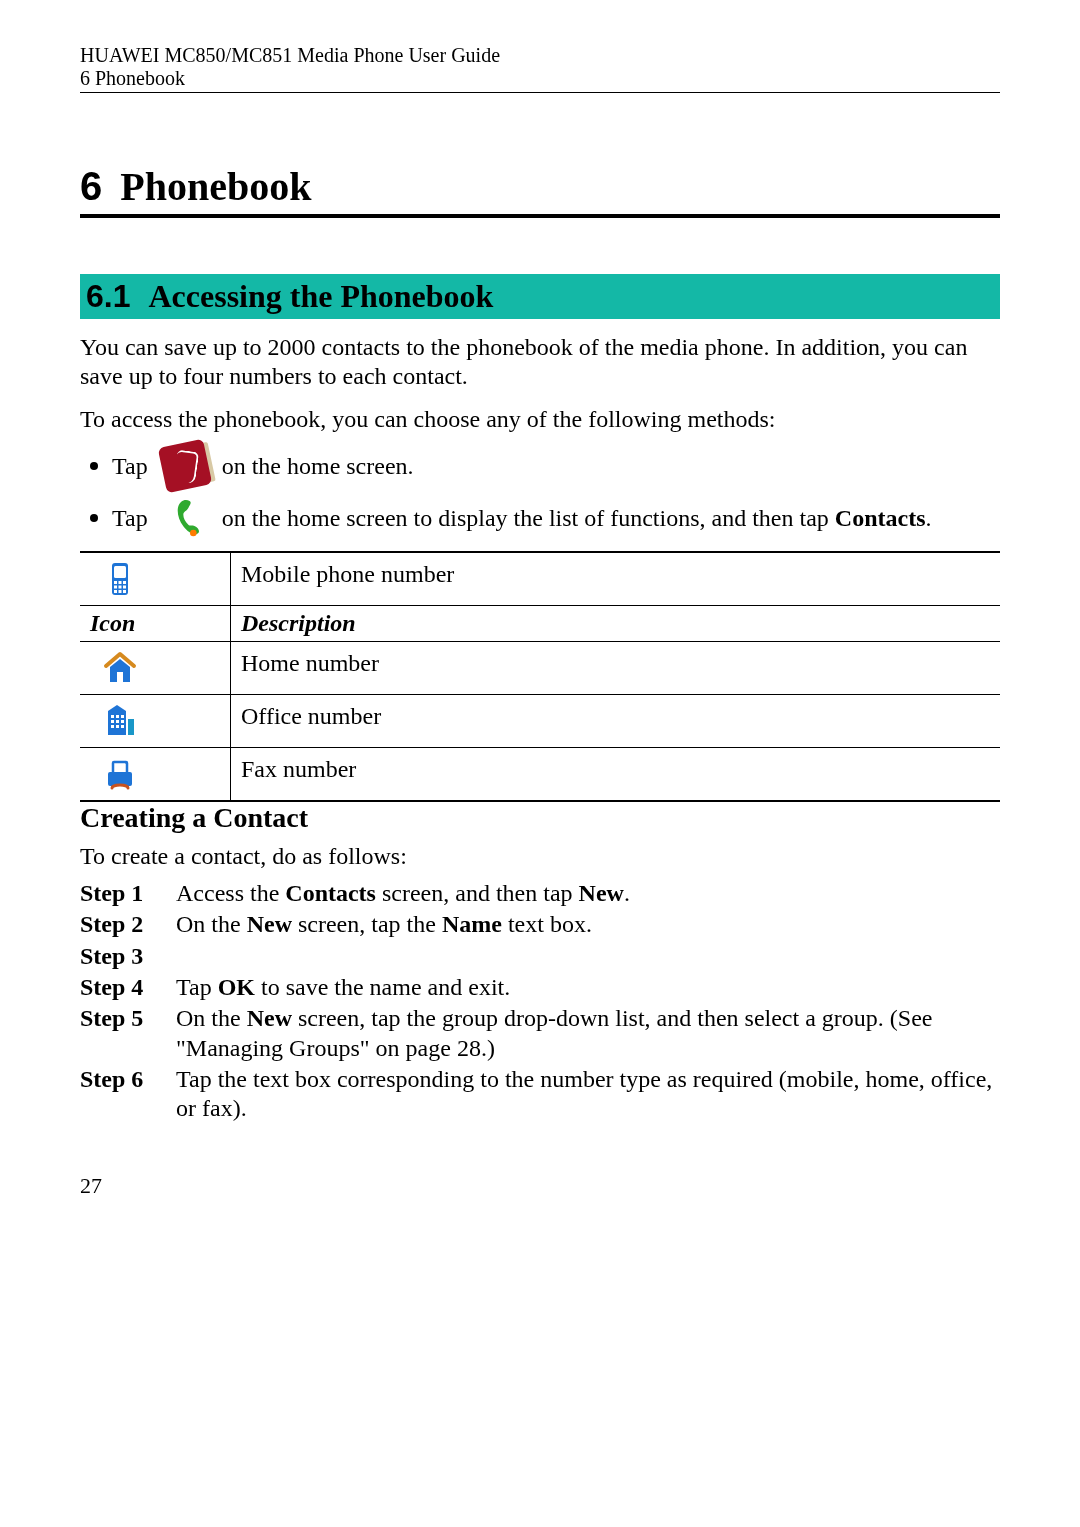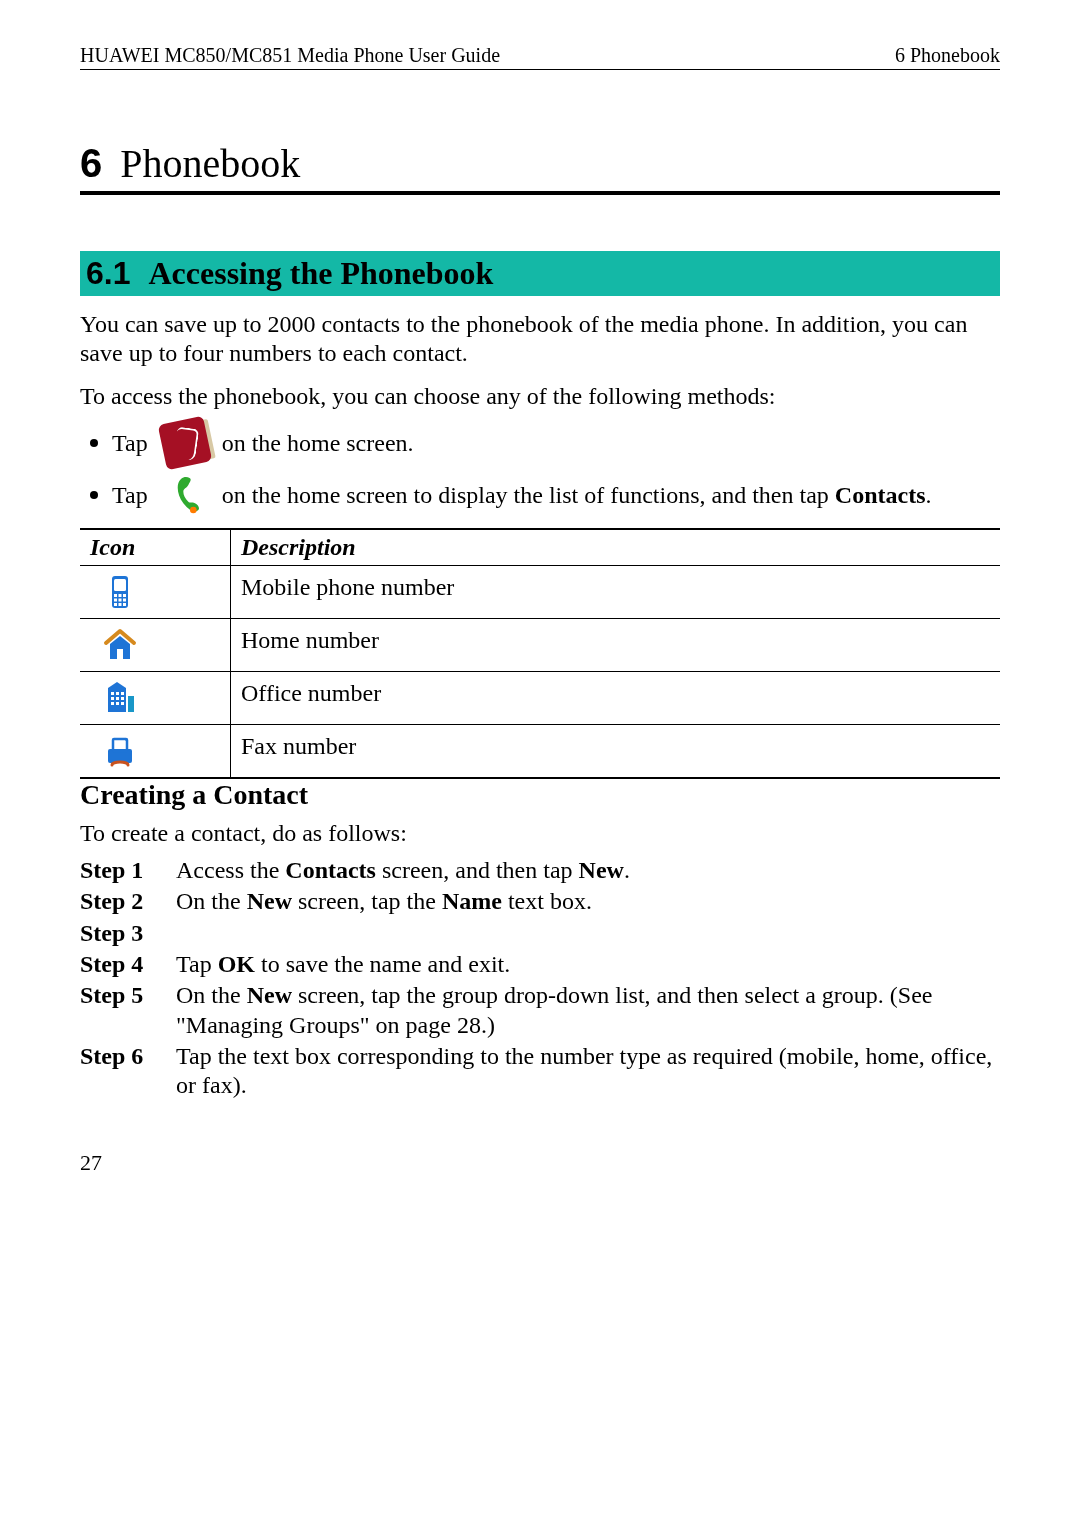--- a/index.html
+++ b/index.html
@@ -13,37 +13,38 @@
   }
   .page{
     padding:44px 80px 0 80px;
   }
   .running-head{
     display:flex;
     justify-content:space-between;
     font-size:20px;
     border-bottom:1.5px solid #000;
     padding-bottom:2px;
+    flex-direction:column;
   }
   .h1-row{
     display:flex;
     align-items:baseline;
     gap:18px;
     margin-top:70px;
     border-bottom:4px solid #000;
     padding-bottom:4px;
   }
   .h1-num{
     font-family:Arial,Helvetica,sans-serif;
     font-weight:900;
     font-size:40px;
   }
   .h1-text{
     font-family:"Times New Roman",Times,serif;
-    font-weight:normal;
+    font-weight:bold;
     font-size:40px;
   }
   .h2-row{
     display:flex;
     align-items:baseline;
     gap:18px;
     margin-top:56px;
     background:#14b8a6;
     padding:4px 6px 4px 6px;
   }
@@ -159,44 +160,44 @@
         </svg>
       </span>
       <span>
         <span>on the home screen to display the list of functions, and then tap </span><b>Contacts</b><span>.</span>
       </span>
     </li>
   </ul>
 
 
   <div class="table">
-    <div class="table-row table-head">
-      <div class="col-icon">Icon</div>
-      <div class="col-desc">Description</div>
-    </div>
-
     <div class="table-row">
       <div class="col-icon">
         <svg class="cell-icon" viewBox="0 0 36 36">
           <rect x="10" y="2" width="16" height="32" rx="3" fill="#1e74d6"></rect>
           <rect x="12" y="5" width="12" height="12" rx="1.5" fill="#fff"></rect>
           <g fill="#fff">
             <rect x="12" y="20" width="3" height="3"></rect>
               <rect x="16.5" y="20" width="3" height="3"></rect>
               <rect x="21" y="20" width="3" height="3"></rect>
             <rect x="12" y="24.5" width="3" height="3"></rect>
               <rect x="16.5" y="24.5" width="3" height="3"></rect>
               <rect x="21" y="24.5" width="3" height="3"></rect>
             <rect x="12" y="29" width="3" height="3"></rect>
               <rect x="16.5" y="29" width="3" height="3"></rect>
               <rect x="21" y="29" width="3" height="3"></rect>
           </g>
         </svg>
       </div>
       <div class="col-desc">Mobile phone number</div>
+    </div>
+
+    <div class="table-row table-head">
+      <div class="col-icon">Icon</div>
+      <div class="col-desc">Description</div>
     </div>
 
     <div class="table-row">
       <div class="col-icon">
         <svg class="cell-icon" viewBox="0 0 36 36">
           <path d="M4 16 L18 4 L32 16" fill="none" stroke="#d68a1e" stroke-width="4" stroke-linecap="round" stroke-linejoin="round"></path>
           <path d="M8 17 L8 32 L15 32 L15 22 L21 22 L21 32 L28 32 L28 17 L18 9 Z" fill="#1e74d6"></path>
         </svg>
       </div>
       <div class="col-desc">Home number</div>

